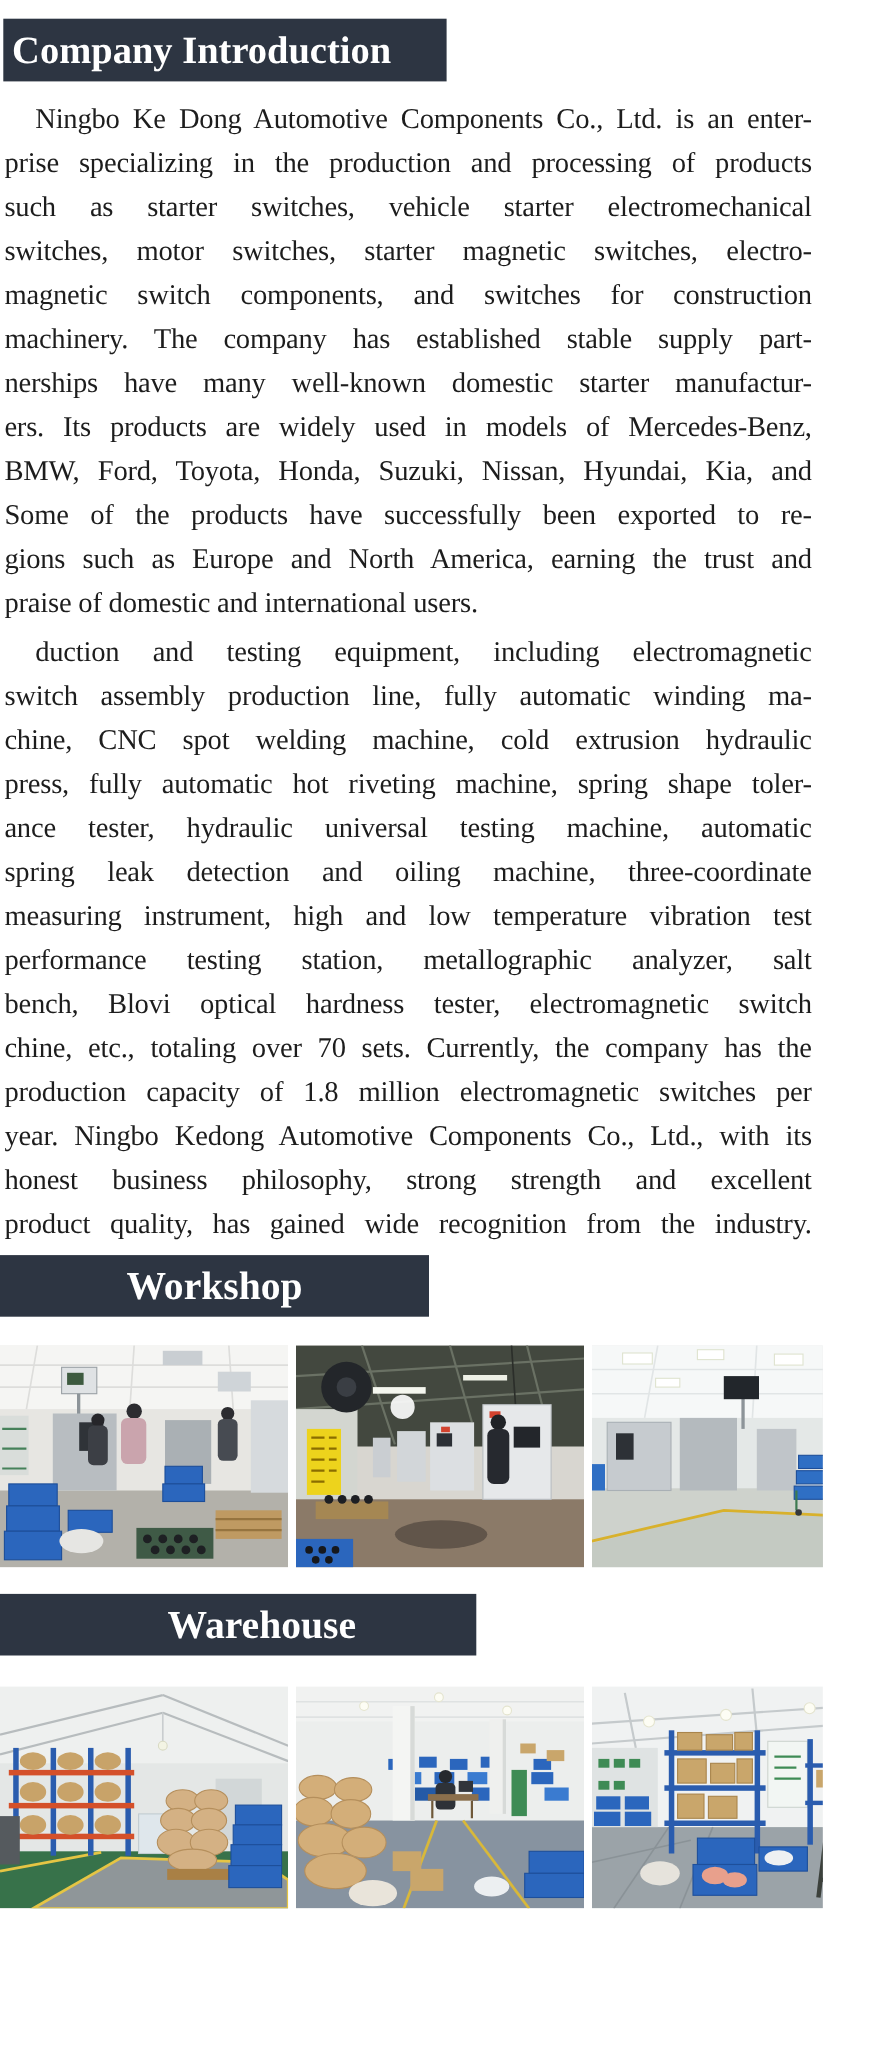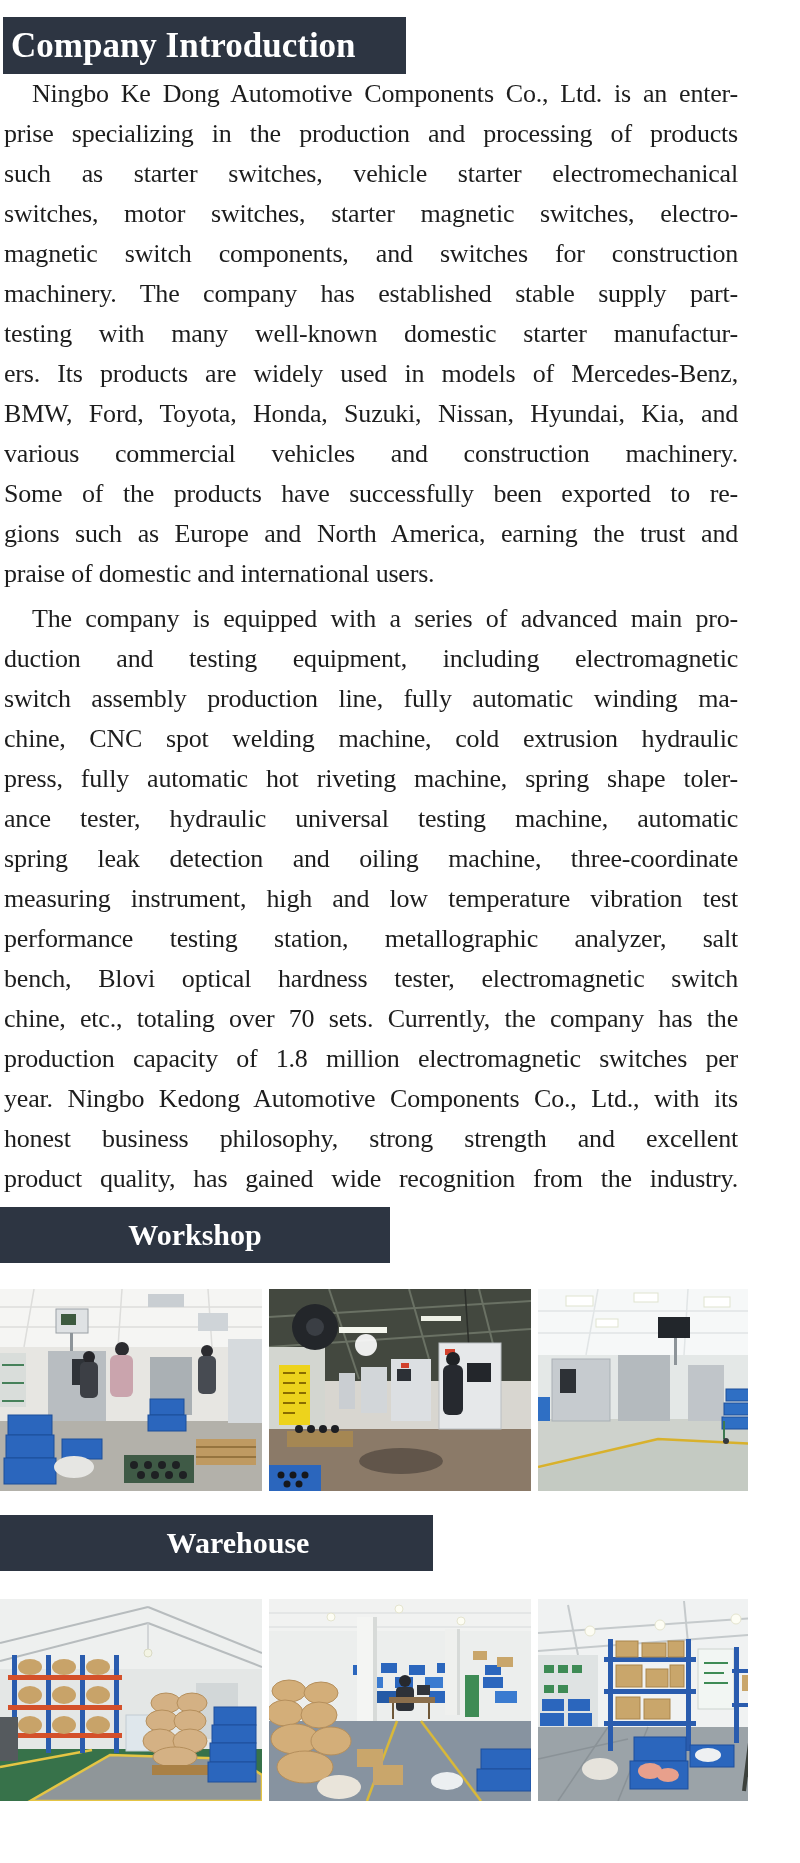--- a/index.html
+++ b/index.html
@@ -26,27 +26,27 @@
     margin:17px 0 0 3px;
     width:395px;
     padding-left:8px;
     font-size:35px;
   }
   .bar.mid{
     width:390px;
     height:56px;
     line-height:56px;
     text-align:center;
-    font-size:30px;
+    font-size:36px;
   }
   .bar.workshop{margin-top:8px;}
   .bar.warehouse{margin-top:24px;padding-left:43px;}
   
   .body-text{
-    margin-top:0;
+    margin-top:14px;
     padding:0 10px 0 4px;
     font-size:26px;
     letter-spacing:-0.2px;
   }
   .para + .para{margin-top:5px;}
   .tline{
     height:40px;
     line-height:40px;
     text-align:justify;
     text-align-last:justify;
@@ -79,30 +79,28 @@
   <div class="bar intro">Company Introduction</div>
 
   <div class="body-text">
     <div class="para no-justify-last">
         <div class="tline">Ningbo Ke Dong Automotive Components Co., Ltd. is an enter-</div>
         <div class="tline">prise specializing in the production and processing of products</div>
         <div class="tline">such as starter switches, vehicle starter electromechanical</div>
         <div class="tline">switches, motor switches, starter magnetic switches, electro-</div>
         <div class="tline">magnetic switch components, and switches for construction</div>
         <div class="tline">machinery. The company has established stable supply part-</div>
-        <div class="tline">testing with many well-known domestic starter manufactur-</div>
+        <div class="tline">nerships have many well-known domestic starter manufactur-</div>
         <div class="tline">ers. Its products are widely used in models of Mercedes-Benz,</div>
         <div class="tline">BMW, Ford, Toyota, Honda, Suzuki, Nissan, Hyundai, Kia, and</div>
-        <div class="tline">various commercial vehicles and construction machinery.</div>
         <div class="tline">Some of the products have successfully been exported to re-</div>
         <div class="tline">gions such as Europe and North America, earning the trust and</div>
         <div class="tline">praise of domestic and international users.</div>
       </div>
     <div class="para">
-        <div class="tline">The company is equipped with a series of advanced main pro-</div>
         <div class="tline">duction and testing equipment, including electromagnetic</div>
         <div class="tline">switch assembly production line, fully automatic winding ma-</div>
         <div class="tline">chine, CNC spot welding machine, cold extrusion hydraulic</div>
         <div class="tline">press, fully automatic hot riveting machine, spring shape toler-</div>
         <div class="tline">ance tester, hydraulic universal testing machine, automatic</div>
         <div class="tline">spring leak detection and oiling machine, three-coordinate</div>
         <div class="tline">measuring instrument, high and low temperature vibration test</div>
         <div class="tline">performance testing station, metallographic analyzer, salt</div>
         <div class="tline">bench, Blovi optical hardness tester, electromagnetic switch</div>
         <div class="tline">chine, etc., totaling over 70 sets. Currently, the company has the</div>

